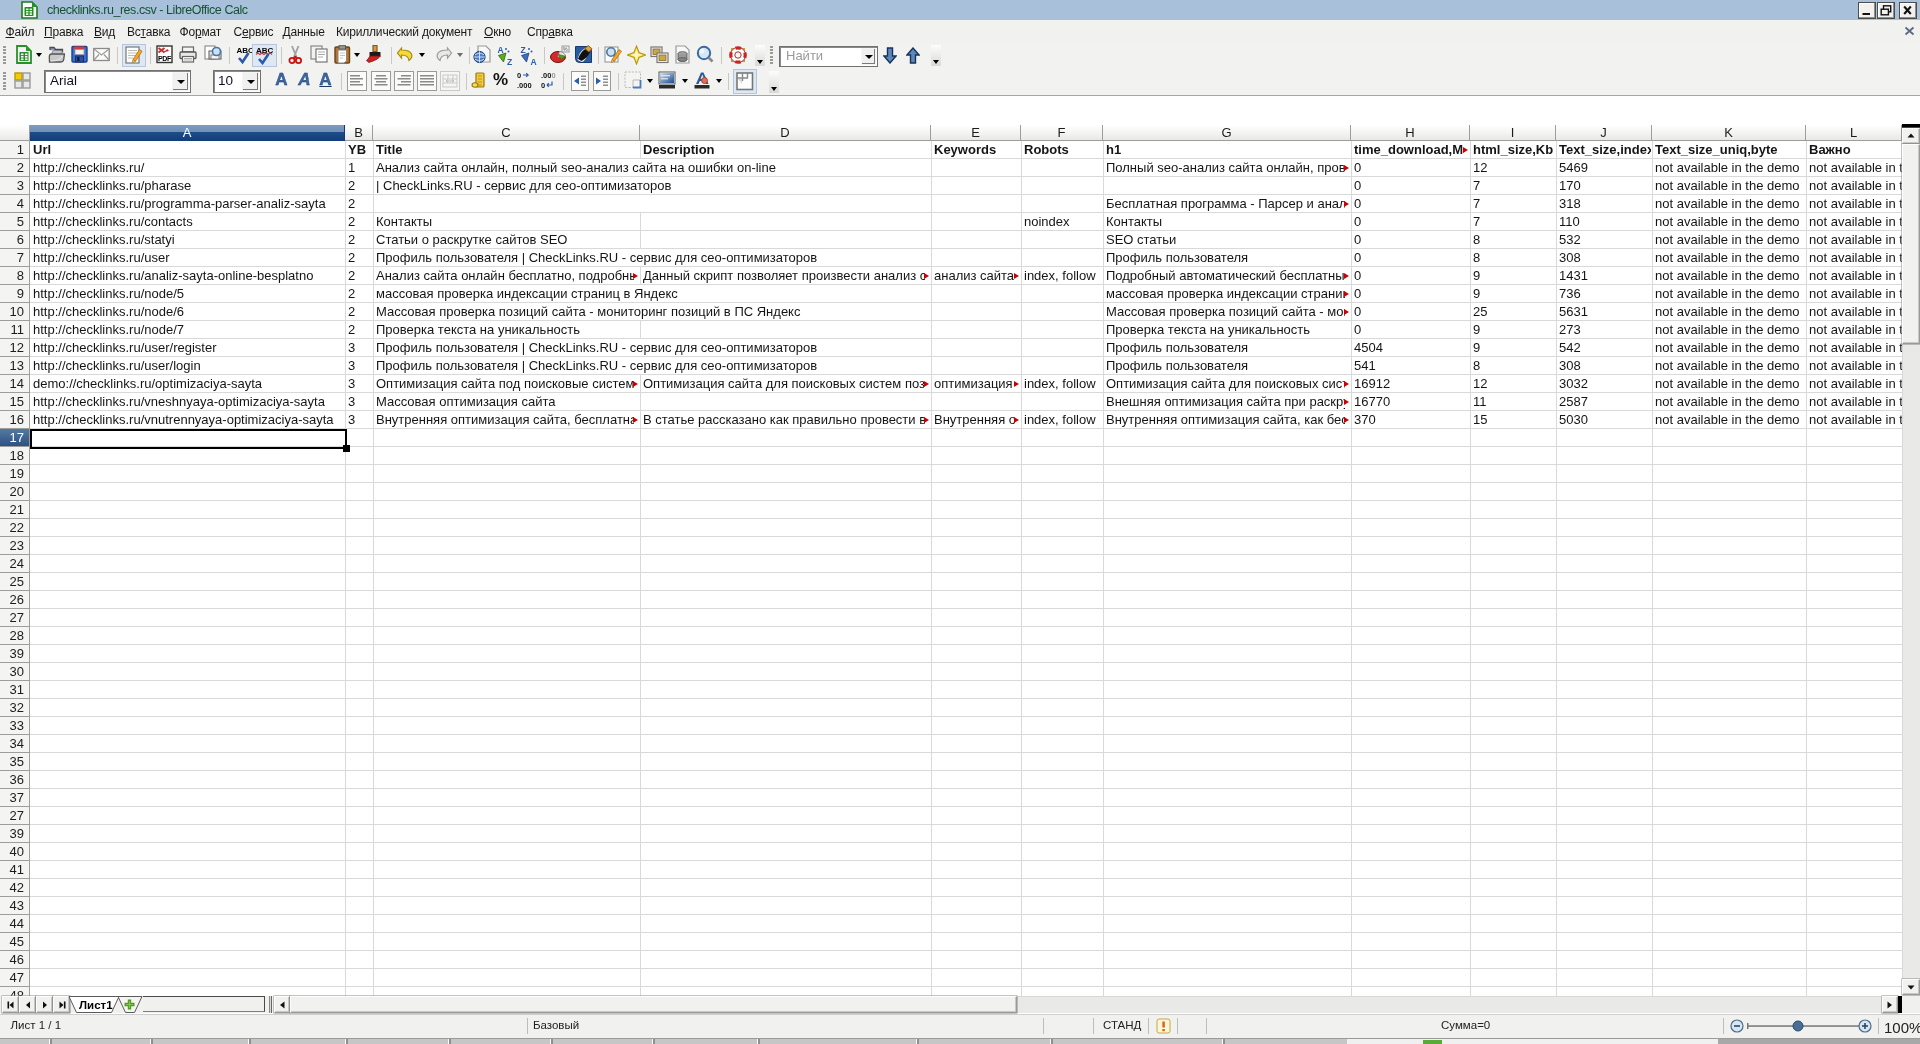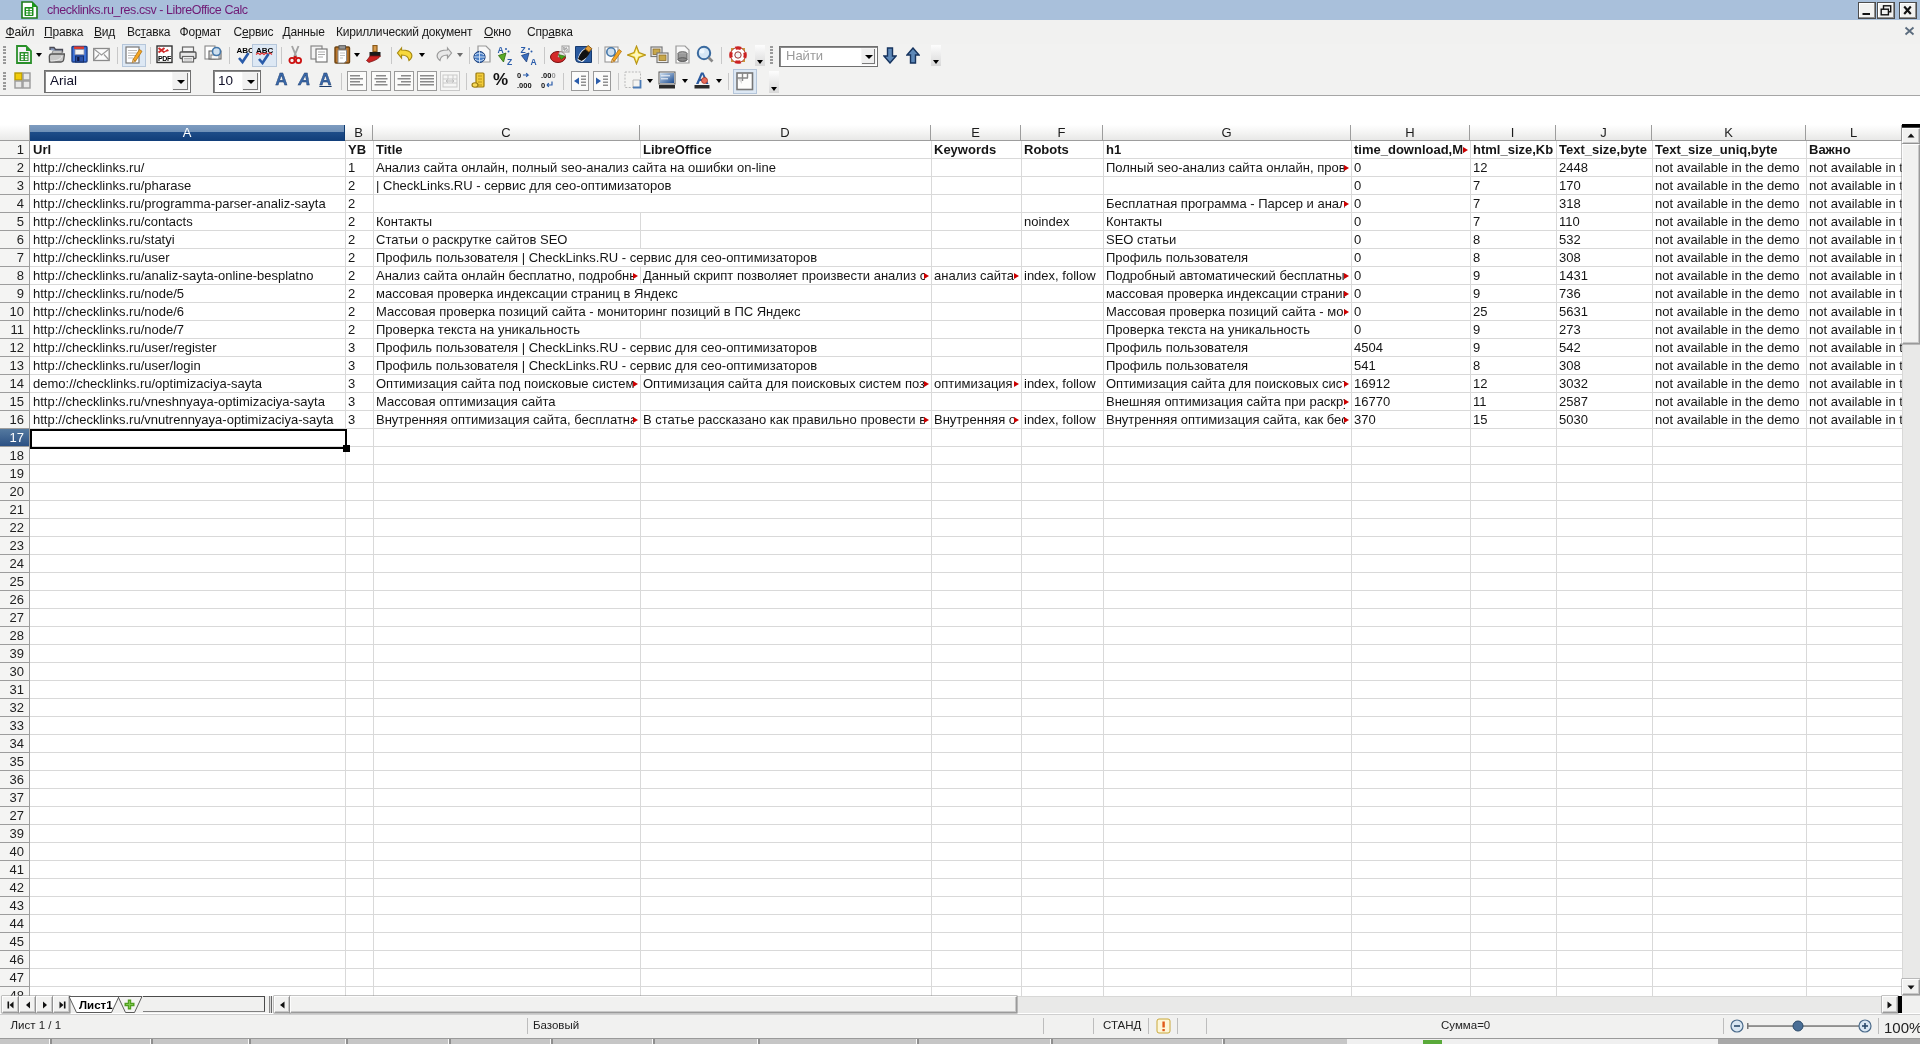--- a/index.html
+++ b/index.html
@@ -1,20 +1,20 @@
 <!DOCTYPE html>
 <html><head><meta charset="utf-8"><style>
 
 *{margin:0;padding:0;box-sizing:border-box}
 html,body{width:1920px;height:1044px;overflow:hidden}
 #root{position:relative;width:1920px;height:1044px;font-family:"Liberation Sans",sans-serif;background:#fff}
 .abs{position:absolute}
 
 #title{left:0;top:0;width:1920px;height:20px;background:#a9c0db}
-#title .txt{left:47px;top:3px;font-size:12.5px;letter-spacing:-0.45px;color:#701a75}
+#title .txt{left:47px;top:3px;font-size:12.5px;letter-spacing:-0.45px;color:#14532d}
 .capbtn{top:2px;height:17px;width:18px;background:#f1f1f0;border:1px solid #4d4d4d;box-shadow:inset -1px -1px 0 #8f8f8f, inset 1px 1px 0 #fff}
 
 #menubar{left:0;top:20px;width:1920px;height:24px;background:#f1f1f0;font-size:12px;letter-spacing:-0.2px;color:#1a1a1a}
 .mi{position:absolute;top:5px}
 
 #tb1{left:0;top:44px;width:1920px;height:24px;background:#f2f2f1}
 #tb2{left:0;top:68px;width:1920px;height:28px;background:#f2f2f1;border-bottom:1px solid #a6a6a6}
 .grip{width:3px;background-image:repeating-linear-gradient(180deg,#9a9a9a 0,#9a9a9a 2px,transparent 2px,transparent 3.2px)}
 .sep{width:1px;background:#c8c8c8}
 .ddk{width:0;height:0;border-left:3.5px solid transparent;border-right:3.5px solid transparent;border-top:4px solid #000}
@@ -706,40 +706,40 @@
 <div class="abs" style="left:1103px;top:429px;width:1px;height:18px;background:#d9d9d9"></div>
 <div class="abs" style="left:1351px;top:429px;width:1px;height:18px;background:#d9d9d9"></div>
 <div class="abs" style="left:1470px;top:429px;width:1px;height:18px;background:#d9d9d9"></div>
 <div class="abs" style="left:1556px;top:429px;width:1px;height:18px;background:#d9d9d9"></div>
 <div class="abs" style="left:1652px;top:429px;width:1px;height:18px;background:#d9d9d9"></div>
 <div class="abs" style="left:1806px;top:429px;width:1px;height:18px;background:#d9d9d9"></div>
 <div class="abs row" style="top:141px">
 <span class="c cb" style="left:3px;width:311px">Url</span>
 <span class="c cb" style="left:318px;width:24px">YB</span>
 <span class="c cb" style="left:346px;width:263px">Title</span>
-<span class="c cb" style="left:613px;width:287px">LibreOffice</span>
+<span class="c cb" style="left:613px;width:287px">Description</span>
 <span class="c cb" style="left:904px;width:86px">Keywords</span>
 <span class="c cb" style="left:994px;width:78px">Robots</span>
 <span class="c cb" style="left:1076px;width:244px">h1</span>
 <span class="c cb" style="left:1324px;width:110px">time_download,Ms</span>
 <span class="tri" style="left:1433px"></span>
 <span class="c cb" style="left:1443px;width:82px">html_size,Kb</span>
-<span class="c cb" style="left:1529px;width:92px">Text_size,byte</span>
+<span class="c cb" style="left:1529px;width:92px">Text_size,index</span>
 <span class="c cb" style="left:1625px;width:150px">Text_size_uniq,byte</span>
 <span class="c cb" style="left:1779px;width:93px">Важно</span>
 </div>
 <div class="abs row" style="top:159px">
 <span class="c" style="left:3px;width:311px">http://checklinks.ru/</span>
 <span class="c" style="left:318px;width:24px">1</span>
 <span class="c" style="left:346px;width:auto;background:#fff;padding-right:2px">Анализ сайта онлайн, полный seo-анализ сайта на ошибки on-line</span>
 <span class="c" style="left:1076px;width:239px">Полный seo-анализ сайта онлайн, проверка тИЦ</span>
 <span class="tri" style="left:1314px"></span>
 <span class="c" style="left:1324px;width:115px">0</span>
 <span class="c" style="left:1443px;width:82px">12</span>
-<span class="c" style="left:1529px;width:92px">2448</span>
+<span class="c" style="left:1529px;width:92px">5469</span>
 <span class="c" style="left:1625px;width:150px">not available in the demo</span>
 <span class="c" style="left:1779px;width:93px">not available in the demo</span>
 </div>
 <div class="abs row" style="top:177px">
 <span class="c" style="left:3px;width:311px">http://checklinks.ru/pharase</span>
 <span class="c" style="left:318px;width:24px">2</span>
 <span class="c" style="left:346px;width:auto;background:#fff;padding-right:2px">| CheckLinks.RU - сервис для сео-оптимизаторов</span>
 <span class="c" style="left:1324px;width:115px">0</span>
 <span class="c" style="left:1443px;width:82px">7</span>
 <span class="c" style="left:1529px;width:92px">170</span>

